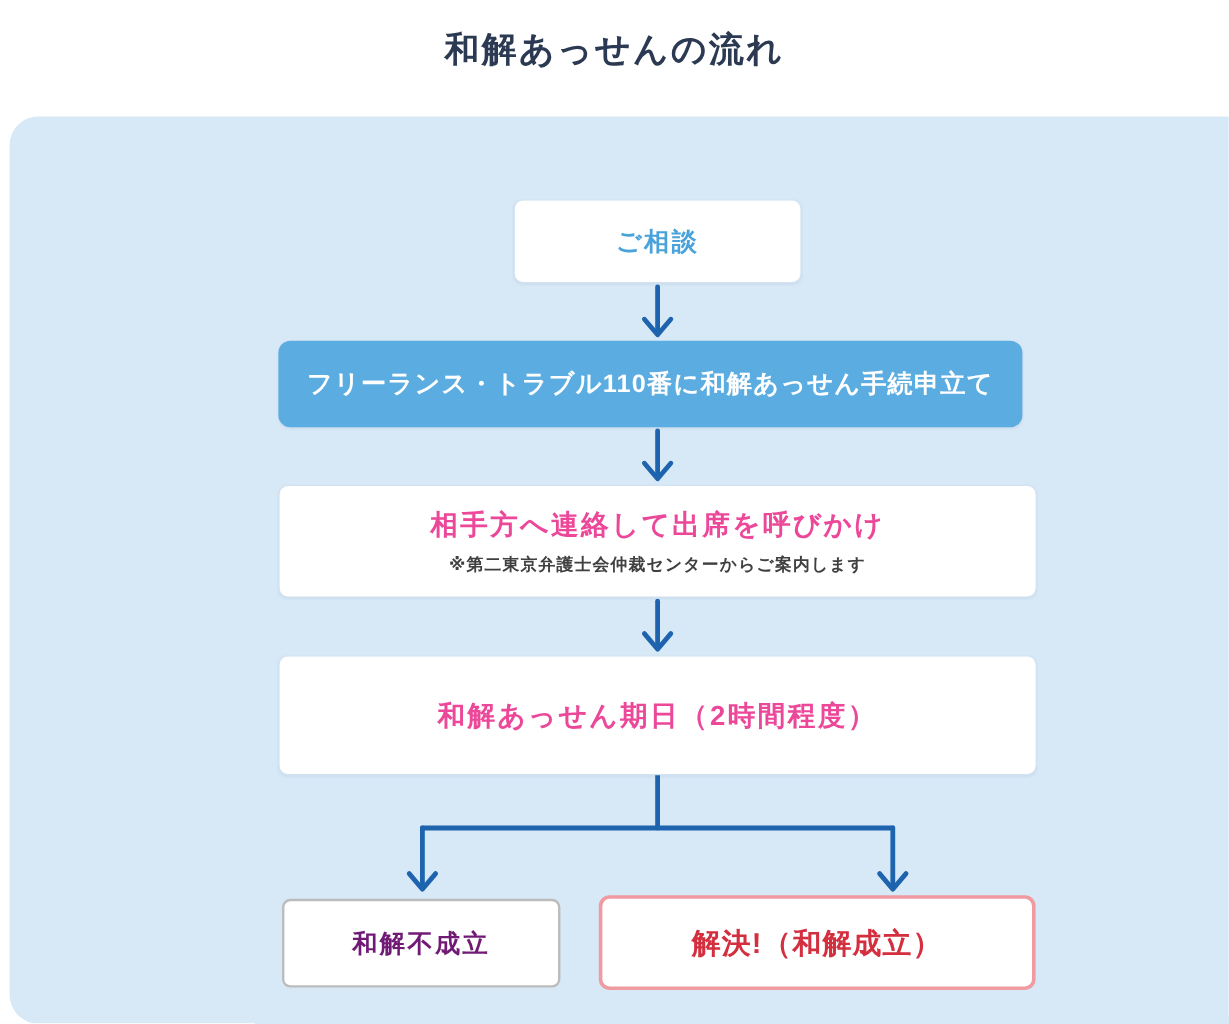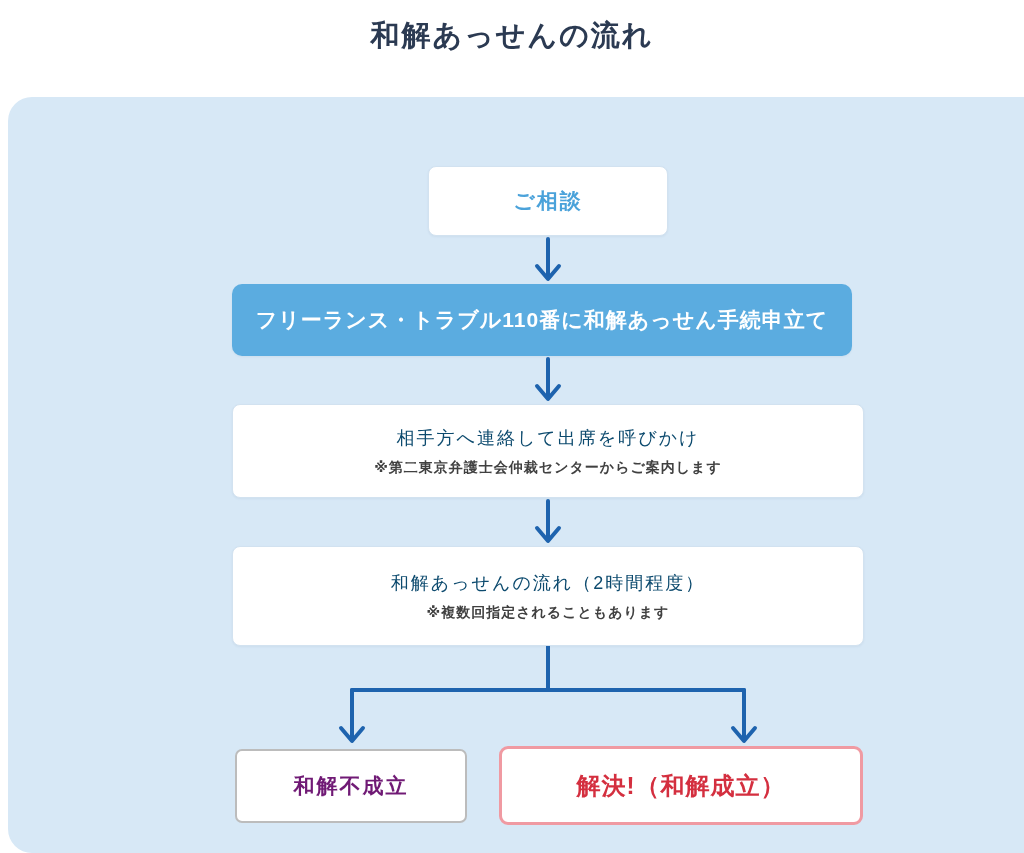--- a/index.html
+++ b/index.html
@@ -9,21 +9,22 @@
     font-family: "Liberation Sans", "DejaVu Sans", sans-serif;
   }
   .page {
     position: relative;
     width: 1024px;
     height: 853px;
     background: #ffffff;
     overflow: hidden;
   }
   .page-title {
-    margin: 16px;
+    margin: 0;
+    padding-top: 22px;
     text-align: center;
     font-size: 29px;
     font-weight: bold;
     color: #2b3a52;
     letter-spacing: 2px;
   }
   .flow-container {
     position: absolute;
     left: 8px;
     top: 97px;
@@ -70,23 +71,23 @@
     width: 632px;
     height: 100px;
   }
   .label-blue {
     color: #4aa2da;
     font-weight: bold;
     font-size: 21px;
     letter-spacing: 2px;
   }
   .label-big-blue {
-    color: #0c4a6e;
-    font-weight: normal;
-    font-size: 18px;
+    color: #ec4899;
+    font-weight: bold;
+    font-size: 23px;
     letter-spacing: 2px;
   }
   .label-white {
     color: #ffffff;
     font-weight: bold;
     font-size: 21px;
     letter-spacing: 1px;
   }
   .note-text {
     margin-top: 9px;
@@ -184,22 +185,21 @@
         <span class="label-big-blue">相手方へ連絡して出席を呼びかけ</span>
         <span class="note-text">※第二東京弁護士会仲裁センターからご案内します</span>
       </div>
 
       <svg class="v-arrow" viewBox="0 0 34 48" aria-hidden="true">
         <line x1="17" y1="3" x2="17" y2="40" stroke="#1e63ae" stroke-width="4" stroke-linecap="round"></line>
         <polyline points="6,30 17,43 28,30" fill="none" stroke="#1e63ae" stroke-width="4" stroke-linecap="round" stroke-linejoin="round"></polyline>
       </svg>
 
       <div class="flow-box box-step4">
-        <span class="label-big-blue">和解あっせんの流れ（2時間程度）</span>
-        <span class="note-text">※複数回指定されることもあります</span>
+        <span class="label-big-blue">和解あっせん期日（2時間程度）</span>
       </div>
 
       <svg class="branch-svg" viewBox="0 0 632 100" aria-hidden="true">
         <line x1="316" y1="0" x2="316" y2="44" stroke="#1e63ae" stroke-width="4" stroke-linecap="round"></line>
         <line x1="120" y1="44" x2="512" y2="44" stroke="#1e63ae" stroke-width="4" stroke-linecap="round"></line>
         <line x1="120" y1="44" x2="120" y2="92" stroke="#1e63ae" stroke-width="4" stroke-linecap="round"></line>
         <line x1="512" y1="44" x2="512" y2="92" stroke="#1e63ae" stroke-width="4" stroke-linecap="round"></line>
         <polyline points="109,82 120,95 131,82" fill="none" stroke="#1e63ae" stroke-width="4" stroke-linecap="round" stroke-linejoin="round"></polyline>
         <polyline points="501,82 512,95 523,82" fill="none" stroke="#1e63ae" stroke-width="4" stroke-linecap="round" stroke-linejoin="round"></polyline>
       </svg>

